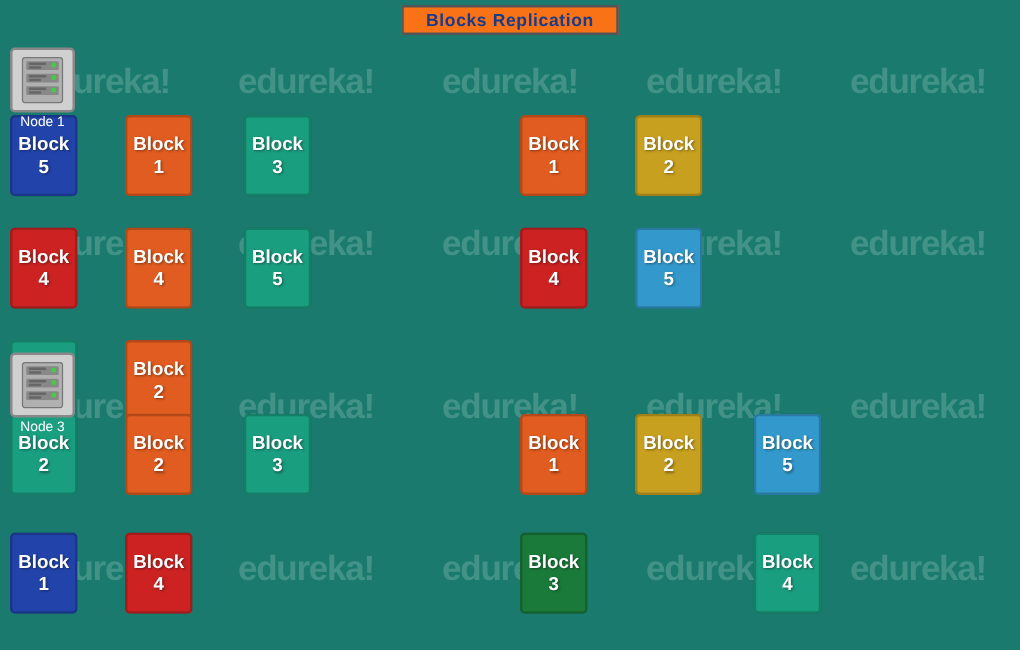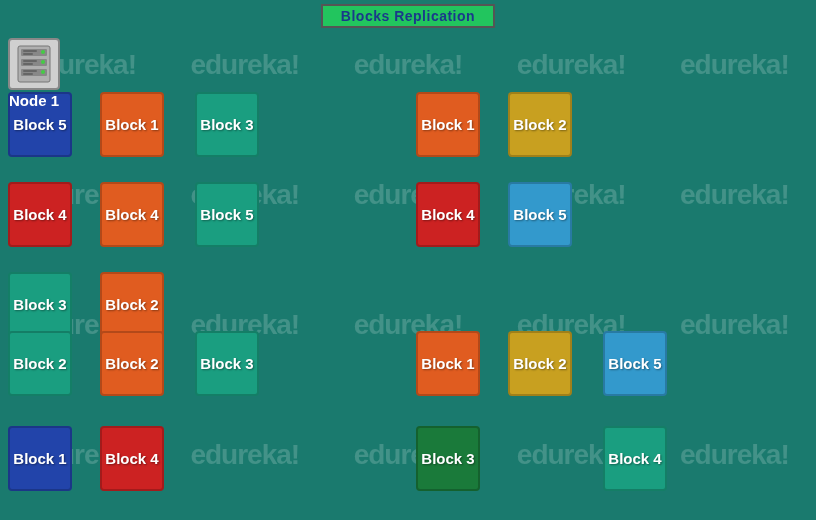--- a/index.html
+++ b/index.html
@@ -39,21 +39,21 @@
       left: 0;
       right: 0;
       height: 32px;
       background: rgba(0,0,0,0.0);
       z-index: 10;
       display: flex;
       align-items: center;
       justify-content: center;
     }
     .title-text {
-      background: #22c55e;
+      background: #f97316;
       border: 2px solid #555;
       padding: 2px 18px;
       font-size: 14px;
       font-weight: bold;
       color: #1a3a8a;
       letter-spacing: 0.5px;
     }
 
     
     .content {
@@ -79,37 +79,37 @@
       width: 52px;
       height: 52px;
       background: #d0d0d0;
       border: 2px solid #888;
       border-radius: 4px;
       display: flex;
       align-items: center;
       justify-content: center;
     }
     .node-label {
-      font-size: 15px;
-      font-weight: bold;
+      font-size: 11px;
+      font-weight: normal;
       color: #fff;
       margin-top: 2px;
       text-align: center;
     }
 
     
     .server-svg {
       width: 36px;
       height: 40px;
     }
 
     
     .block {
       position: absolute;
-      width: 64px;
+      width: 54px;
       height: 65px;
       display: flex;
       align-items: center;
       justify-content: center;
       border-radius: 4px;
       border: 2px solid rgba(0,0,0,0.2);
     }
     .block-text {
       font-size: 15px;
       font-weight: 900;
@@ -226,20 +226,40 @@
         <div class="block color-yellow" style="position: absolute; top: 60px; left: 100px;">
           <div class="block-text">Block
 2</div>
         </div>
         <div class="block color-lt-blue" style="position: absolute; top: 150px; left: 100px;">
           <div class="block-text">Block
 5</div>
         </div>
       </div>
       <div style="position: absolute; left: 0px; top: 244px; width: 408px; height: 244px;">
+        <div class="node-icon-area">
+          <div class="node-icon">
+            <svg class="server-svg" viewBox="0 0 36 40" xmlns="http://www.w3.org/2000/svg">
+    <rect x="2" y="2" width="32" height="36" rx="2" fill="#b0b0b0" stroke="#777" stroke-width="1"></rect>
+    <rect x="5" y="5" width="26" height="7" rx="1" fill="#888"></rect>
+    <rect x="5" y="15" width="26" height="7" rx="1" fill="#888"></rect>
+    <rect x="5" y="25" width="26" height="7" rx="1" fill="#888"></rect>
+    <circle cx="27" cy="8" r="2" fill="#44cc44"></circle>
+    <circle cx="27" cy="18" r="2" fill="#44cc44"></circle>
+    <circle cx="27" cy="28" r="2" fill="#44cc44"></circle>
+    <rect x="7" y="6" width="14" height="2" rx="1" fill="#666"></rect>
+    <rect x="7" y="9" width="10" height="2" rx="1" fill="#666"></rect>
+    <rect x="7" y="16" width="14" height="2" rx="1" fill="#666"></rect>
+    <rect x="7" y="19" width="10" height="2" rx="1" fill="#666"></rect>
+    <rect x="7" y="26" width="14" height="2" rx="1" fill="#666"></rect>
+    <rect x="7" y="29" width="10" height="2" rx="1" fill="#666"></rect>
+  </svg>
+          </div>
+          <div class="node-label">Node 3</div>
+        </div>
         <div class="block color-teal" style="position: absolute; top: 55px; left: 8px;">
           <div class="block-text">Block
 2</div>
         </div>
         <div class="block color-blue" style="position: absolute; top: 150px; left: 8px;">
           <div class="block-text">Block
 1</div>
         </div>
         <div class="block color-orange" style="position: absolute; top: 55px; left: 100px;">
           <div class="block-text">Block

